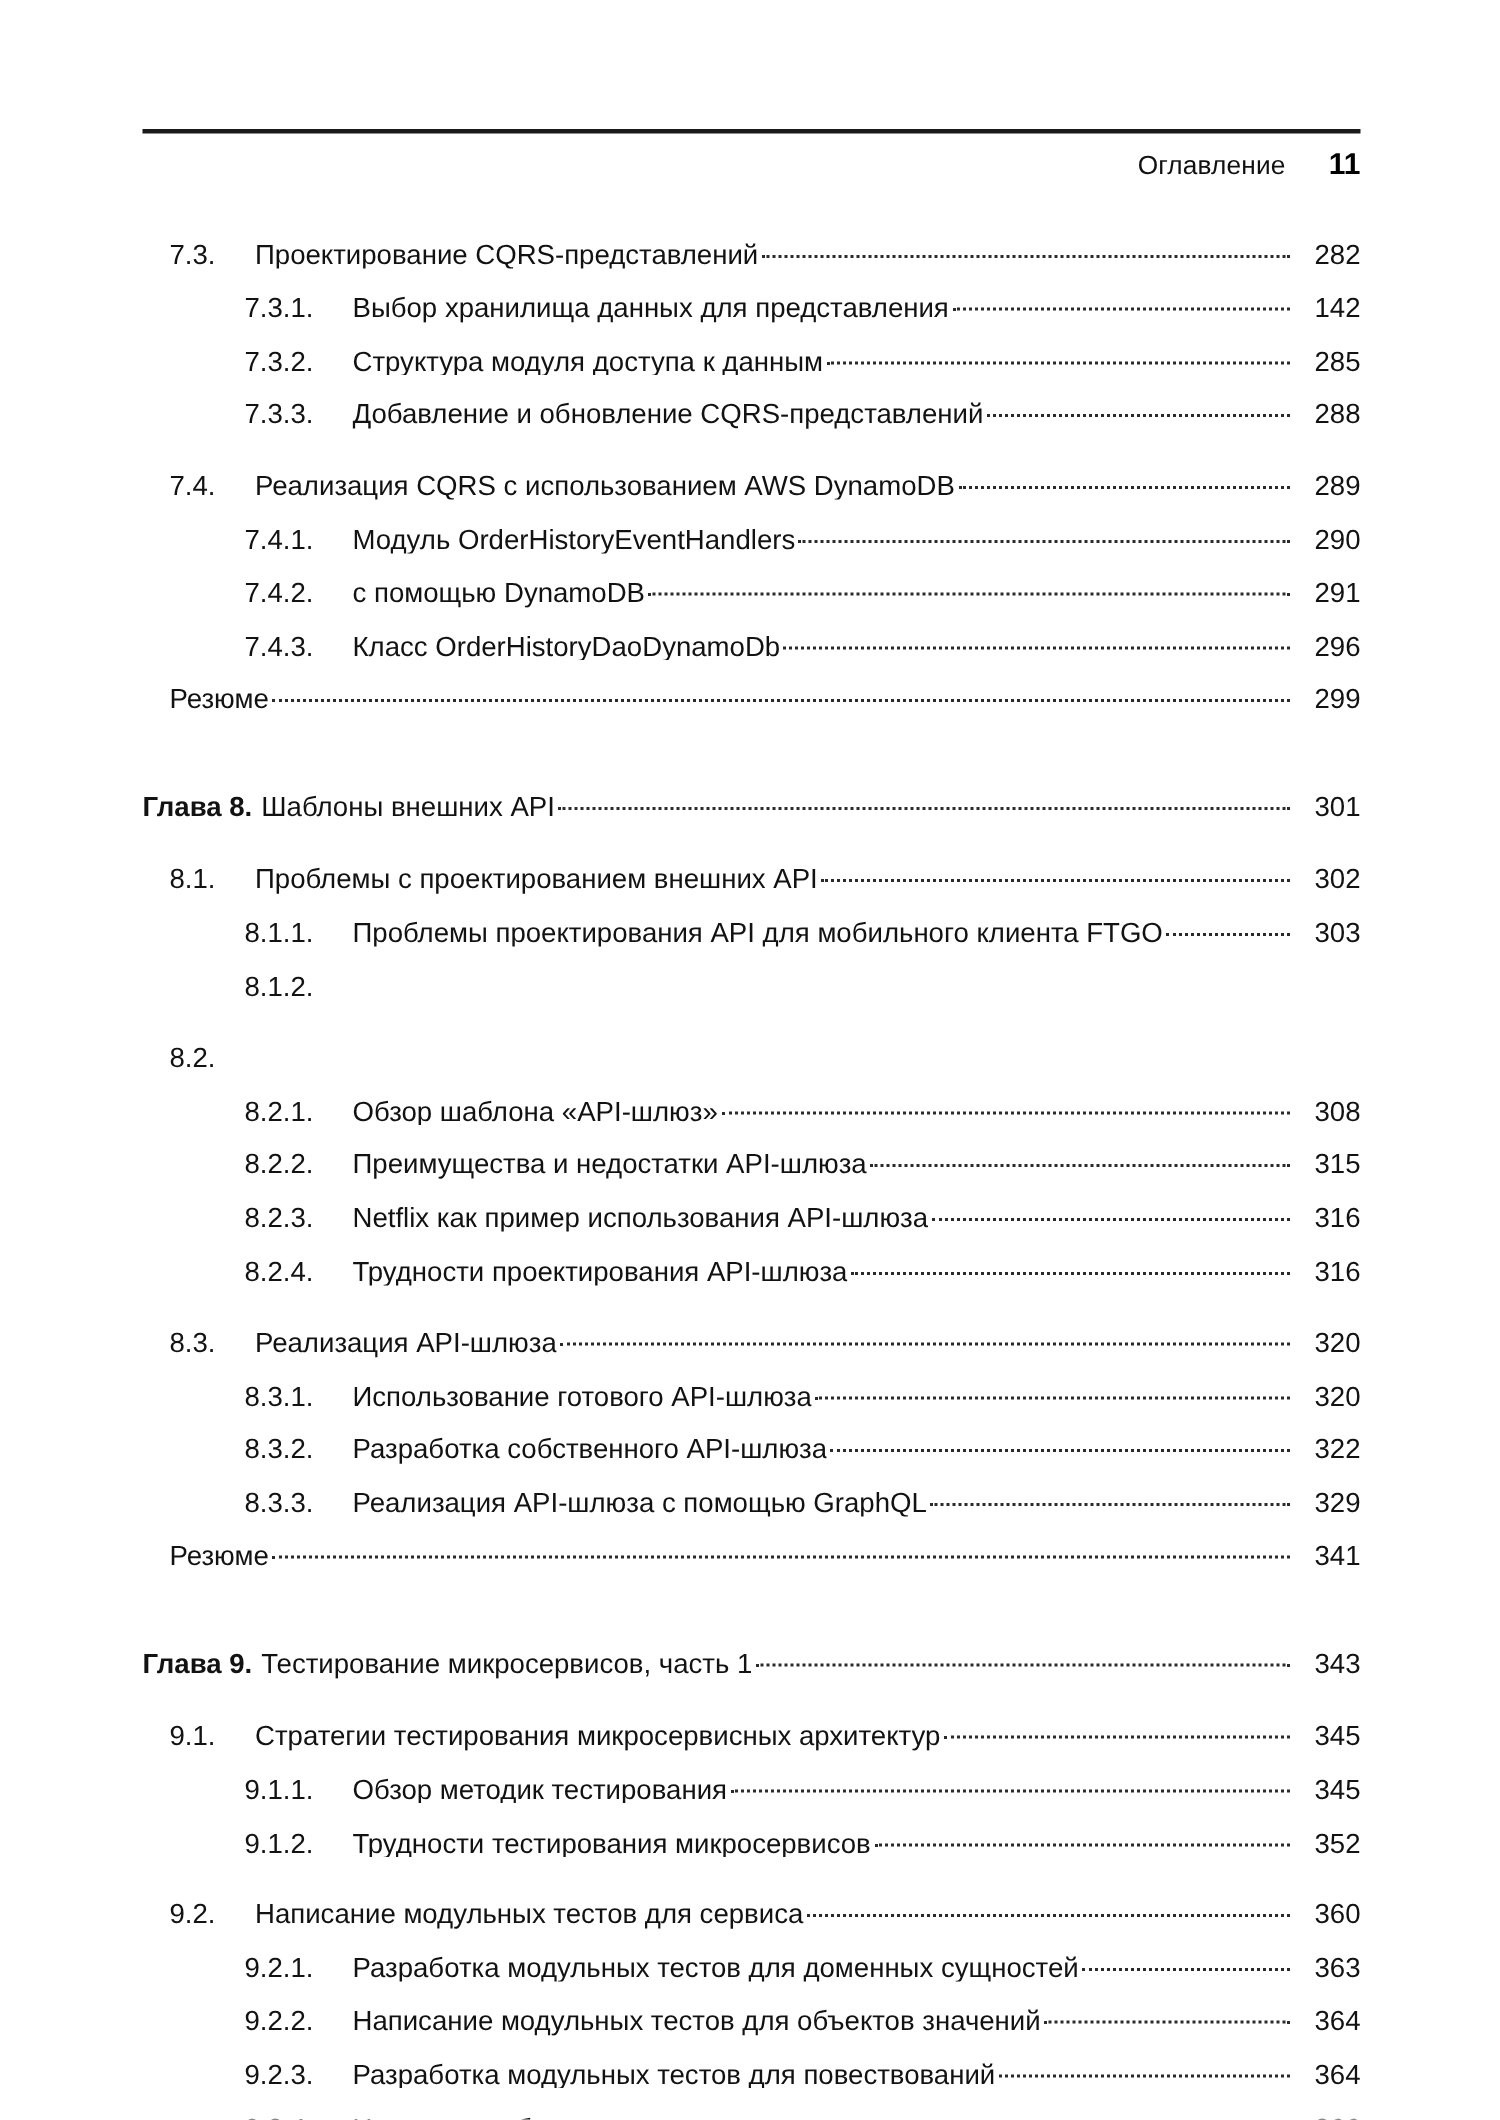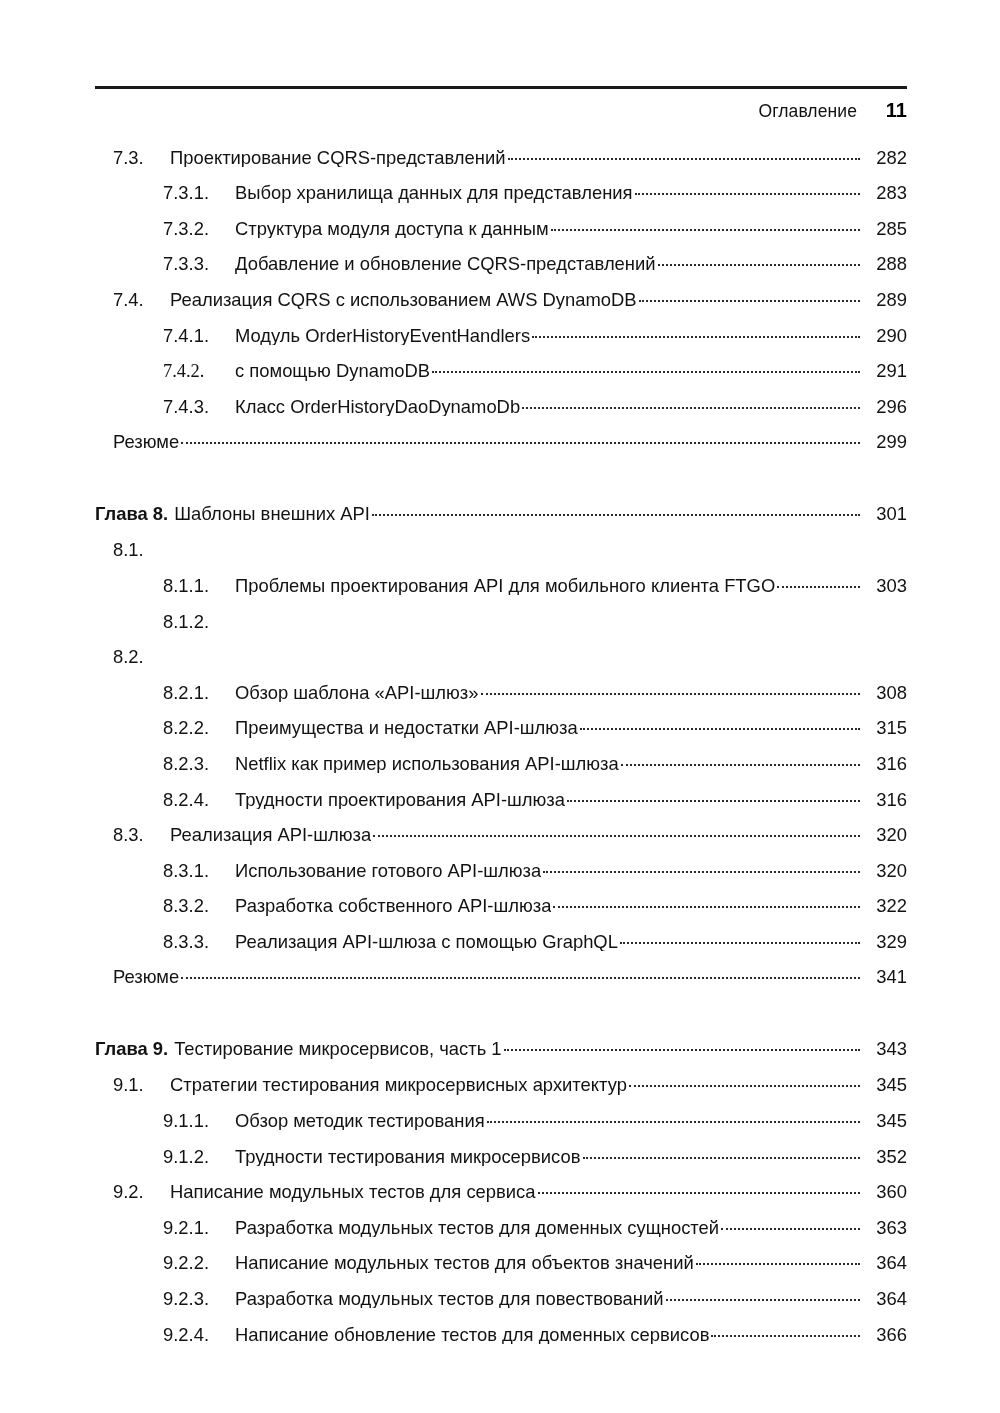--- a/index.html
+++ b/index.html
@@ -104,21 +104,21 @@
   .entry .pg {
     flex: 0 0 auto;
     text-align: right;
     min-width: 40px;
     margin-left: 5px;
     white-space: nowrap;
   }
 
   
   .lvl-section { padding-left: 18px; }
-  .lvl-section .num { width: 57px; }
+  .lvl-section .num { width: 57px; margin-top: 12px; }
 
   
   .lvl-sub { padding-left: 68px; }
   .lvl-sub .num { width: 72px; }
 
   
   .lvl-chapter { padding-left: 0px; padding-top: 9px; padding-bottom: 9px; }
   .lvl-chapter .chap-label {
     font-weight: bold;
     white-space: nowrap;
@@ -126,21 +126,21 @@
   }
 
   
   .lvl-summary { padding-left: 18px; }
 
   
   .gap-before { margin-top: 36px; }
 
   
   .entry.two-line { align-items: flex-start; }
-  .entry.two-line .num { padding-top: 0; font-family: Liberation Serif, serif; }
+  .entry.two-line .num { padding-top: 0; }
   .entry.two-line .body { flex-direction: column; align-items: stretch; }
   .entry.two-line .line1 { white-space: nowrap; padding-bottom: 11px; }
   .entry.two-line .line2 { display: flex; align-items: baseline; }
   .entry.two-line .line2 .title { white-space: nowrap; }
 </style>
 </head>
 <body>
 
 <div class="page">
 
@@ -159,21 +159,21 @@
           <span class="title">Проектирование CQRS-представлений</span>
           <span class="leader"></span>
           <span class="pg">282</span>
         </span>
       </div>
       <div class="entry lvl-sub">
         <span class="num">7.3.1.</span>
         <span class="body">
           <span class="title">Выбор хранилища данных для представления</span>
           <span class="leader"></span>
-          <span class="pg">283</span>
+          <span class="pg">142</span>
         </span>
       </div>
       <div class="entry lvl-sub">
         <span class="num">7.3.2.</span>
         <span class="body">
           <span class="title">Структура модуля доступа к данным</span>
           <span class="leader"></span>
           <span class="pg">285</span>
         </span>
       </div>
@@ -229,20 +229,25 @@
       <div class="entry lvl-chapter gap-before">
         <span class="body">
           <span class="chap-label">Глава 8.</span>
           <span class="title">Шаблоны внешних API</span>
           <span class="leader"></span>
           <span class="pg">301</span>
         </span>
       </div>
       <div class="entry lvl-section">
         <span class="num">8.1.</span>
+        <span class="body">
+          <span class="title">Проблемы с проектированием внешних API</span>
+          <span class="leader"></span>
+          <span class="pg">302</span>
+        </span>
       </div>
       <div class="entry lvl-sub">
         <span class="num">8.1.1.</span>
         <span class="body">
           <span class="title">Проблемы проектирования API для мобильного клиента FTGO</span>
           <span class="leader"></span>
           <span class="pg">303</span>
         </span>
       </div>
       <div class="entry lvl-sub">

